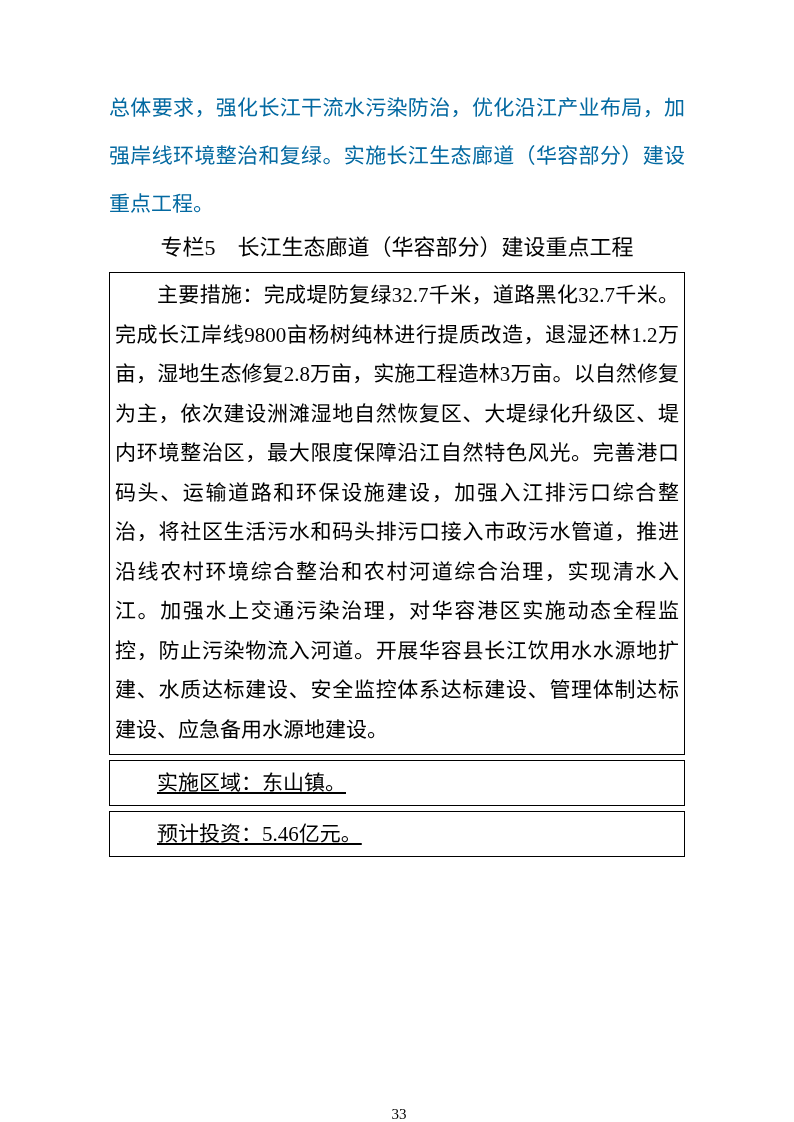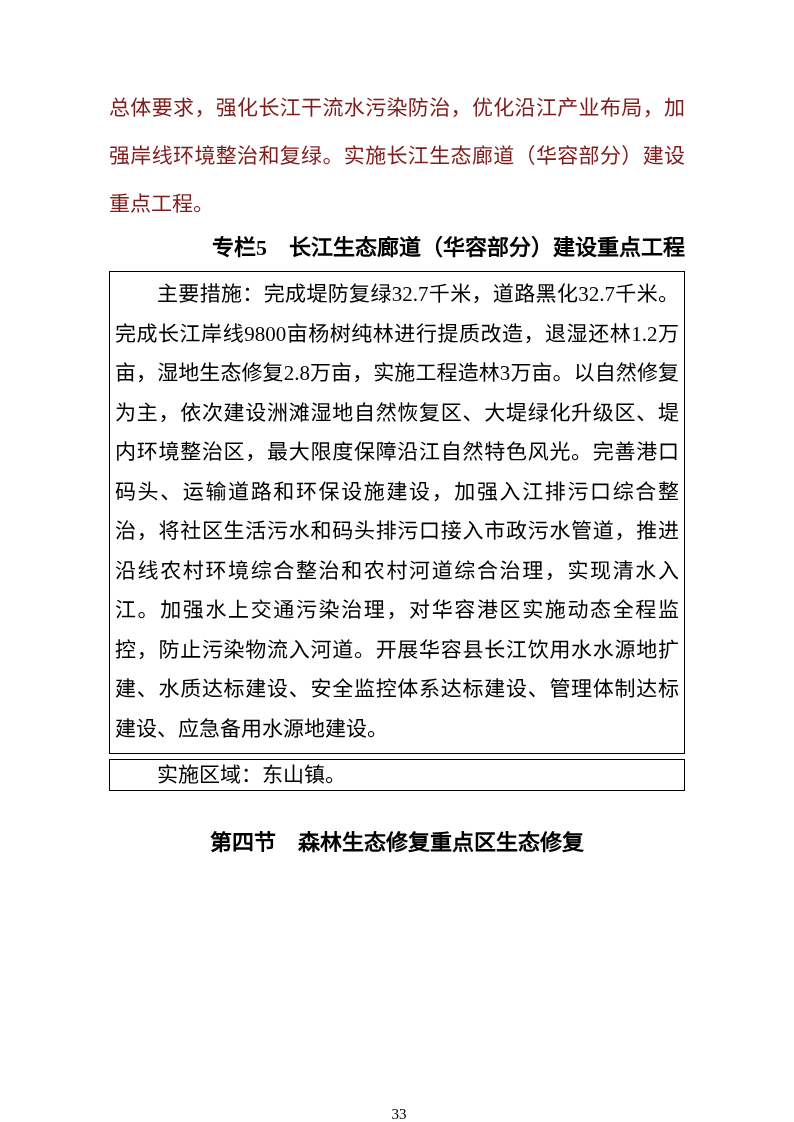--- a/index.html
+++ b/index.html
@@ -16,49 +16,49 @@
     position: relative;
     width: 794px;
     height: 1122px;
     padding: 0 109px;
   }
   .body-para {
     font-size: 21px;
     line-height: 48px;
     text-align: justify;
     text-justify: inter-character;
-    color: #7f1d1d;
+    color: #0369a1;
   }
   .intro { margin-top: 84px; }
   .indent { text-indent: 2em; }
   .column-title {
     margin-top: 4px;
-    margin-bottom: 7px;
-    text-align: right;
+    text-align: center;
     font-size: 22px;
-    font-weight: bold;
+    font-weight: normal;
     line-height: 32px;
     font-family: "Liberation Serif", "DejaVu Serif", serif;
   }
-  .column-box { width: 100%; }
+  .column-box { width: 100%; margin-top: 8px; }
   .main-cell {
     border: 1.5px solid #000000;
     padding: 3px 5px 4px 5px;
   }
   .cell-text {
     font-size: 21px;
     line-height: 39.5px;
     text-align: justify;
     text-justify: inter-character;
     text-indent: 2em;
   }
   .info-row {
     border: 1.5px solid #000000;
     margin-top: 5px;
-    padding: 0 5px;
+    padding: 7px 5px;
+    text-decoration: underline;
   }
   .info-row .cell-text {
     line-height: 30px;
     text-align: left;
   }
   .section-heading {
     margin-top: 36px;
     text-align: center;
     font-size: 22px;
     font-weight: bold;
@@ -89,22 +89,24 @@
   <div class="column-box">
 
     <div class="main-cell">
       <p class="cell-text">主要措施：完成堤防复绿32.7千米，道路黑化32.7千米。完成长江岸线9800亩杨树纯林进行提质改造，退湿还林1.2万亩，湿地生态修复2.8万亩，实施工程造林3万亩。以自然修复为主，依次建设洲滩湿地自然恢复区、大堤绿化升级区、堤内环境整治区，最大限度保障沿江自然特色风光。完善港口码头、运输道路和环保设施建设，加强入江排污口综合整治，将社区生活污水和码头排污口接入市政污水管道，推进沿线农村环境综合整治和农村河道综合治理，实现清水入江。加强水上交通污染治理，对华容港区实施动态全程监控，防止污染物流入河道。开展华容县长江饮用水水源地扩建、水质达标建设、安全监控体系达标建设、管理体制达标建设、应急备用水源地建设。</p>
     </div>
 
     <div class="info-row">
       <p class="cell-text indent">实施区域：东山镇。</p>
     </div>
 
+    <div class="info-row">
+      <p class="cell-text indent">预计投资：5.46亿元。</p>
+    </div>
 
 
   </div>
 
-  <h2 class="section-heading">第四节　森林生态修复重点区生态修复</h2>
 
 
   <div class="page-number">33</div>
 
 </div>
 
 </body></html>

